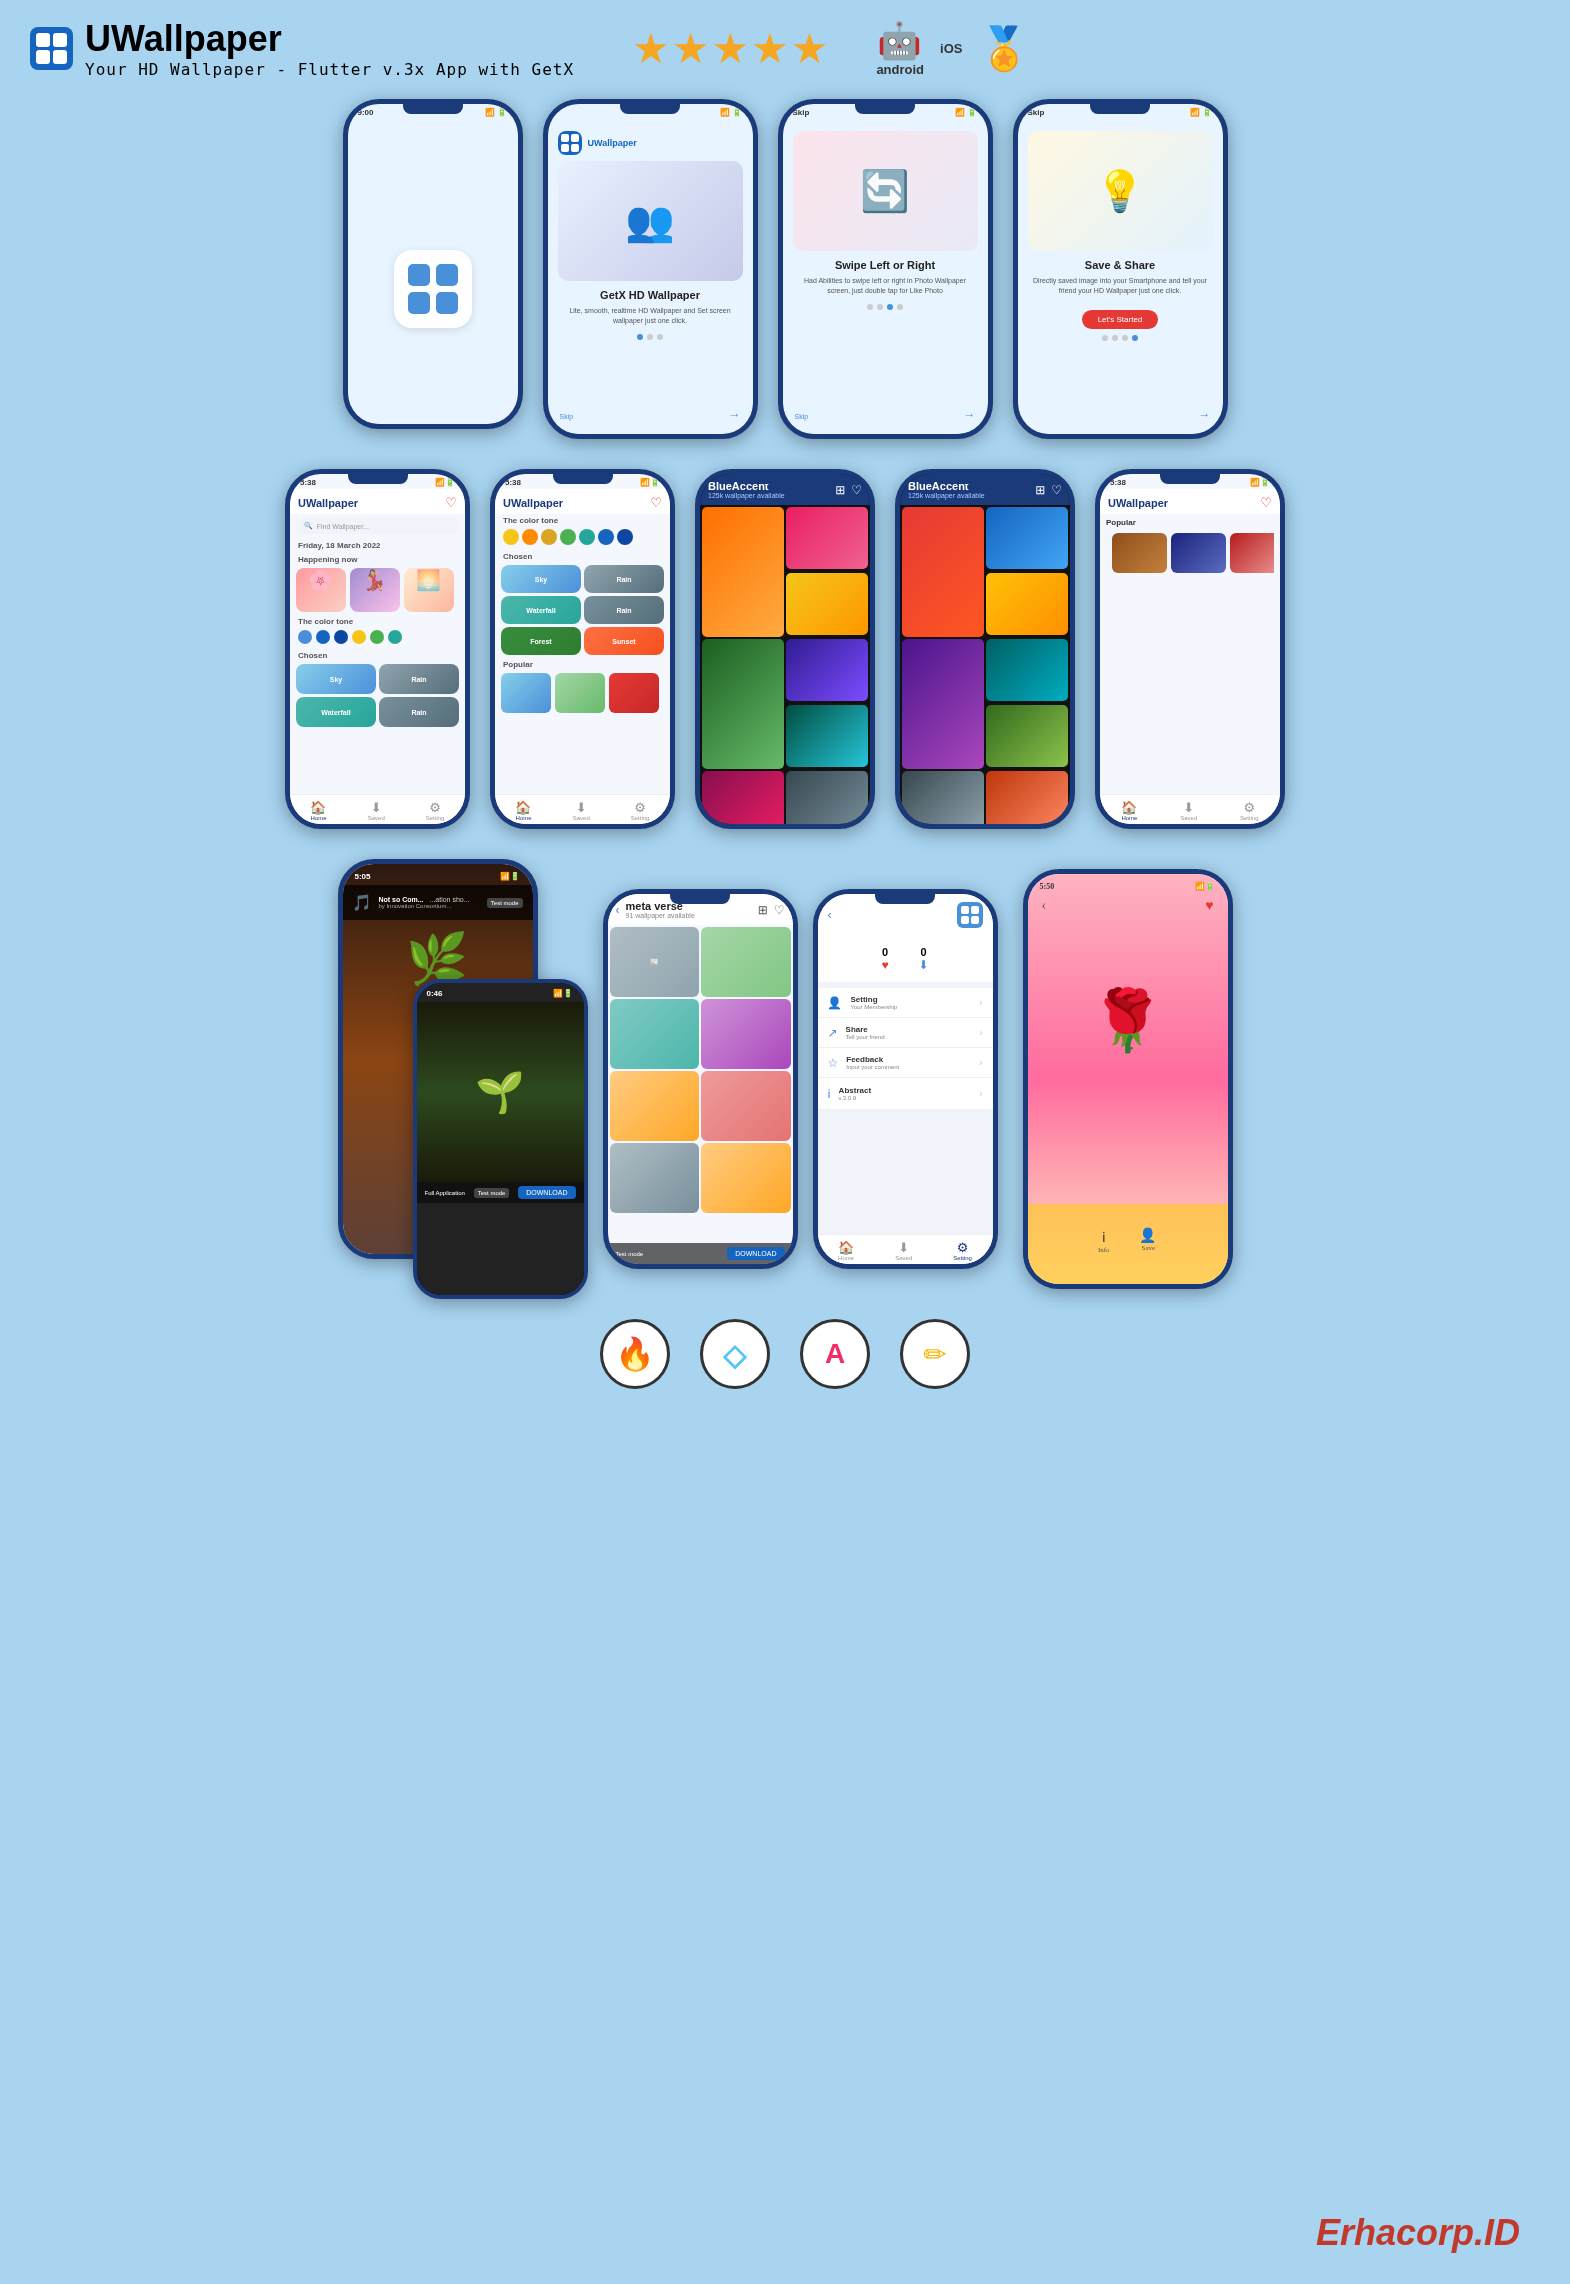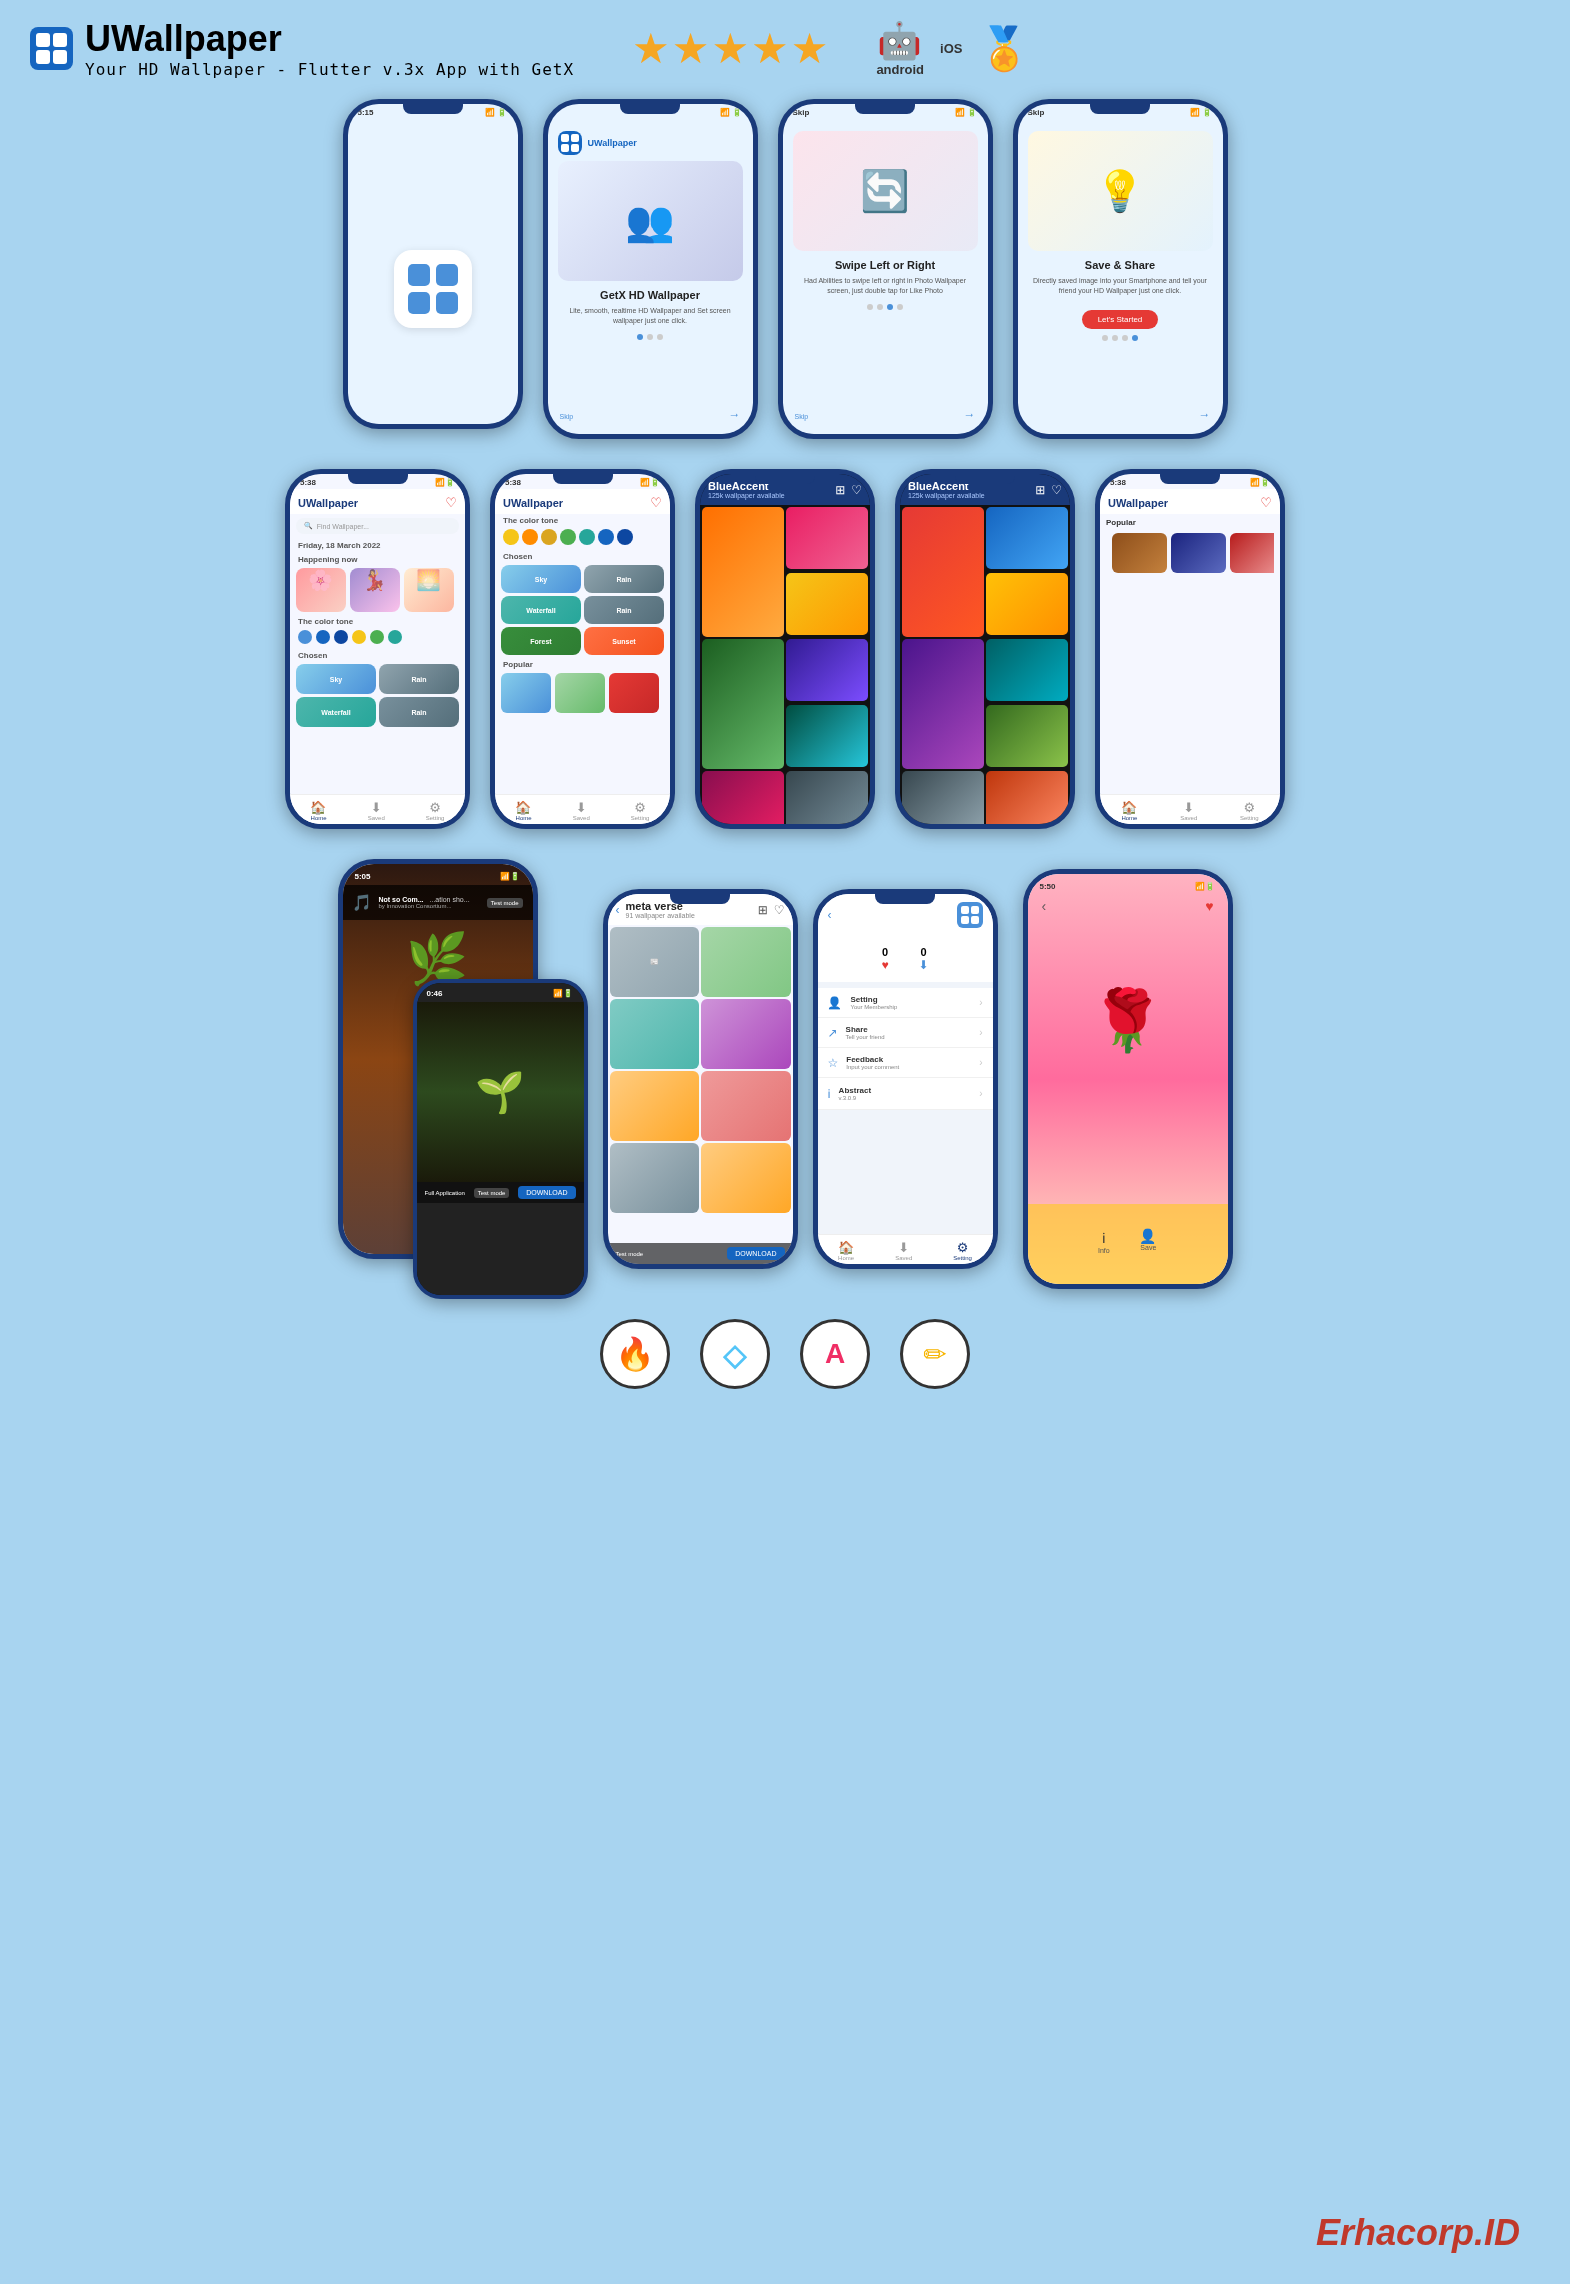--- a/index.html
+++ b/index.html
@@ -564,20 +564,21 @@
       width: 210px;
       height: 420px;
     }
     .pink-bg {
       width: 100%;
       height: 100%;
       background: linear-gradient(to bottom, #ffb3c1, #ff6b9d, #ffe4c4);
       position: relative;
       border-radius: 4px;
       overflow: hidden;
+      font-family: Liberation Serif, serif;
     }
     .pink-overlay-bottom {
       position: absolute;
       bottom: 0;
       left: 0;
       right: 0;
       height: 80px;
       background: rgba(255,200,50,0.7);
     }
 
@@ -799,21 +800,21 @@
 </div>
 
 <div class="content">
 
   <div class="phone-row">
 
     <div class="phone phone-splash">
       <div class="phone-inner">
         <div class="phone-notch"></div>
         <div class="phone-status-bar">
-          <span>5:15</span>
+          <span>9:00</span>
           <span>📶 🔋</span>
         </div>
         <div class="splash-content">
           <div class="splash-logo-grid">
             <span></span>
               <span></span>
               <span></span>
               <span></span>
           </div>
         </div>

